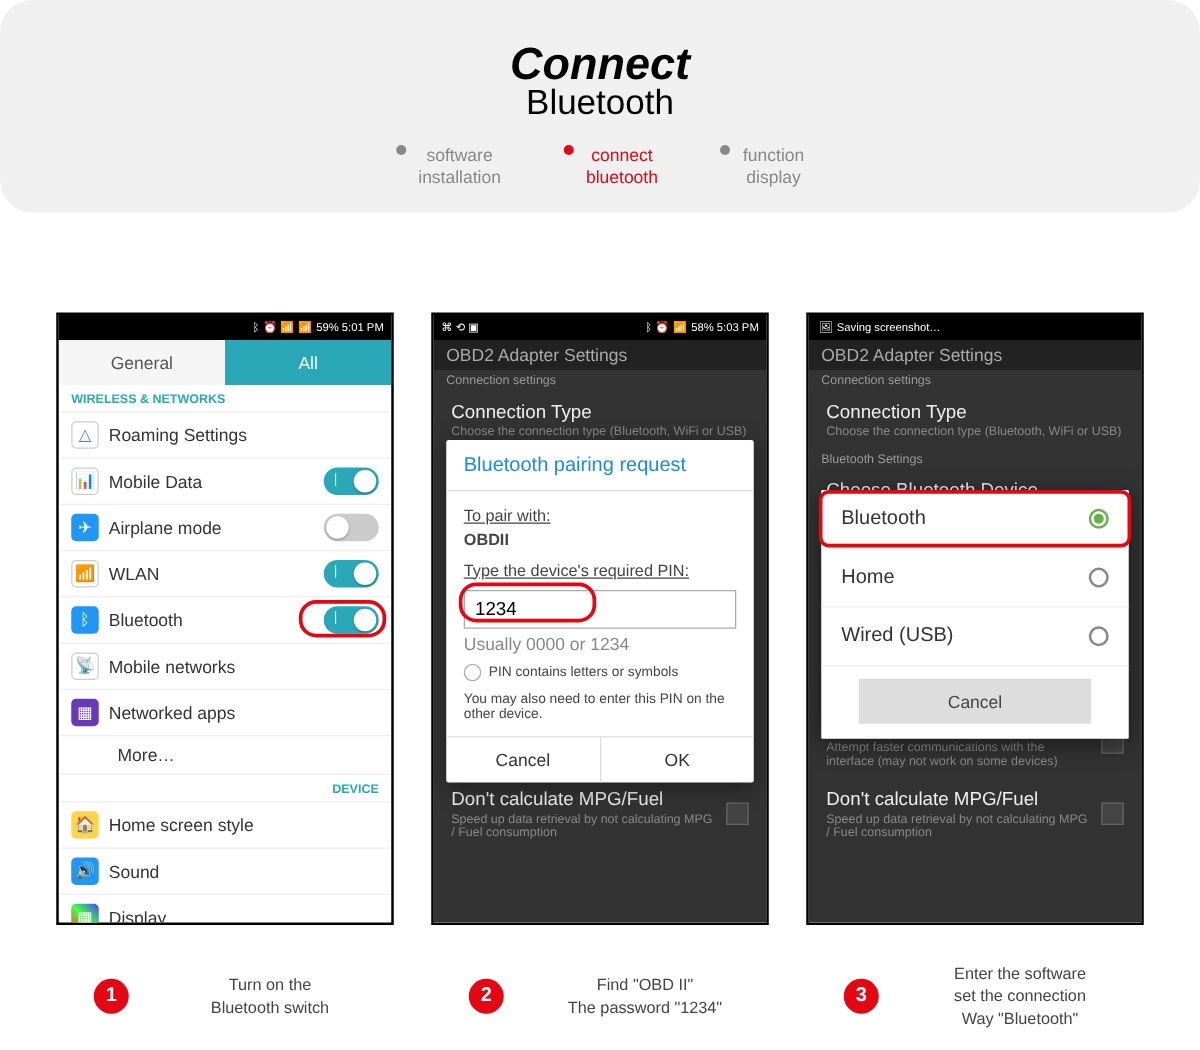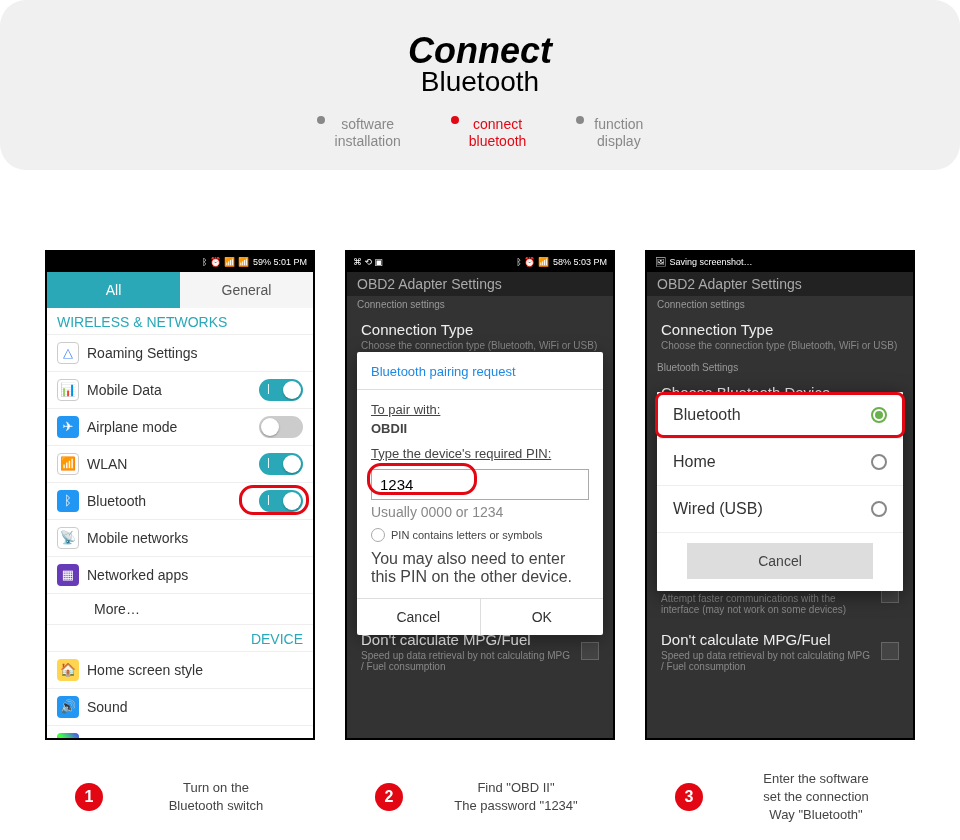--- a/index.html
+++ b/index.html
@@ -13,41 +13,41 @@
 .nav-dot.active { background: #e30613; }
 .nav-label { color: #888; text-align: center; }
 .nav-label.active { color: #e30613; }
 .phones-row { display: flex; justify-content: center; gap: 30px; padding: 80px 40px 20px; }
 .phone { width: 270px; height: 490px; border: 2px solid #000; background: #fff; position: relative; overflow: hidden; font-size: 12px; }
 .statusbar { height: 20px; background: #000; color: #fff; display: flex; justify-content: flex-end; align-items: center; padding: 0 6px; font-size: 9px; gap: 3px; }
 .statusbar.save { justify-content: flex-start; padding-left: 8px; }
 .tabbar { display: flex; height: 36px; }
 .tab { flex: 1; display: flex; align-items: center; justify-content: center; font-size: 14px; color: #555; background: #f5f5f5; }
 .tab.active { background: #2aa8b8; color: #fff; }
-.section-label { color: #2aa8b8; font-size: 14px; font-weight: normal; padding: 6px 10px 4px; border-bottom: 1px solid #eee; }
+.section-label { color: #2aa8b8; font-size: 10px; font-weight: bold; padding: 6px 10px 4px; border-bottom: 1px solid #eee; }
 .section-label.dark { color: #555; text-align: right; }
 .setting-row { display: flex; align-items: center; padding: 7px 10px; border-bottom: 1px solid #eee; gap: 8px; }
 .sicon { width: 22px; height: 22px; border-radius: 4px; display: flex; align-items: center; justify-content: center; font-size: 13px; color: #fff; flex-shrink: 0; }
 .slabel { flex: 1; font-size: 14px; color: #333; }
 .toggle { width: 44px; height: 22px; border-radius: 11px; position: relative; }
 .toggle.on { background: #2aa8b8; }
 .toggle.off { background: #ccc; }
 .toggle .knob { position: absolute; width: 18px; height: 18px; background: #fff; border-radius: 50%; top: 2px; box-shadow: 0 1px 2px rgba(0,0,0,0.3); }
 .toggle.on .knob { right: 2px; }
 .toggle.off .knob { left: 2px; }
 .toggle.on::before { content: "|"; position: absolute; left: 8px; top: 3px; color: #fff; font-size: 11px; }
 .red-circle { position: absolute; border: 3px solid #e30613; border-radius: 14px; pointer-events: none; }
 .dark-screen { background: #333; color: #ccc; height: calc(100% - 20px); position: relative; }
 .dark-title { background: #222; padding: 4px 10px; font-size: 14px; color: #aaa; }
 .dark-sub { background: #333; padding: 3px 10px; font-size: 10px; color: #999; }
 .dark-card { padding: 8px 14px; }
 .dark-card .ct { font-size: 15px; color: #eee; }
 .dark-card .cd { font-size: 10px; color: #888; margin-top: 2px; }
 .dialog { position: absolute; background: #fff; color: #333; left: 10px; right: 10px; border-radius: 2px; box-shadow: 0 4px 20px rgba(0,0,0,0.4); z-index: 10; }
-.dialog-title { color: #1e88e5; font-size: 13px; padding: 12px 14px 10px; border-bottom: 1px solid #ddd; }
+.dialog-title { color: #1e88e5; font-size: 16px; padding: 12px 14px 10px; border-bottom: 1px solid #ddd; }
 .dialog-body { padding: 12px 14px; font-size: 13px; color: #444; }
 .dialog-body .lbl { margin-bottom: 4px; text-decoration: underline; }
 .dialog-body .bold { font-weight: bold; margin-bottom: 10px; }
 .pin-input { width: 100%; border: 1px solid #aaa; padding: 6px 8px; font-size: 15px; margin-top: 4px; }
 .hint { font-size: 14px; color: #888; margin-top: 4px; }
 .chk-row { display: flex; align-items: center; gap: 6px; margin-top: 8px; font-size: 11px; }
 .chk { width: 14px; height: 14px; border: 1px solid #aaa; border-radius: 50%; }
 .dialog-buttons { display: flex; border-top: 1px solid #ddd; }
 .dialog-buttons div { flex: 1; text-align: center; padding: 10px 0; font-size: 14px; color: #333; }
 .dialog-buttons div:first-child { border-right: 1px solid #ddd; }
@@ -89,22 +89,22 @@
 
   <div class="phone">
     <div class="statusbar">
       <span>ᛒ</span>
       <span>⏰</span>
       <span>📶</span>
       <span>📶</span>
       <span>59%  5:01 PM</span>
     </div>
     <div class="tabbar">
+      <div class="tab">General</div>
       <div class="tab active">All</div>
-      <div class="tab">General</div>
     </div>
     <div class="section-label">WIRELESS &amp; NETWORKS</div>
     <div class="setting-row">
       <span class="sicon" style="background:#fff;border:1px solid #ccc;color:#4285f4">△</span>
       <span class="slabel">Roaming Settings</span>
     </div>
     <div class="setting-row">
       <span class="sicon" style="background:#fff;border:1px solid #ccc;color:#4caf50">📊</span>
       <span class="slabel">Mobile Data</span>
       <span class="toggle on">
@@ -197,21 +197,21 @@
           <div class="lbl">Type the device's required PIN:</div>
           <div style="position:relative">
             <input class="pin-input" value="1234" style="">
             <span class="red-circle" style="width:110px;height:32px;left:-4px;top:-2px"></span>
           </div>
           <div class="hint">Usually 0000 or 1234</div>
           <div class="chk-row">
             <span class="chk"></span>
             <span>PIN contains letters or symbols</span>
           </div>
-          <div style="margin-top:8px;font-size:16px">You may also need to enter this PIN on the other device.</div>
+          <div style="margin-top:8px;font-size:11px">You may also need to enter this PIN on the other device.</div>
         </div>
         <div class="dialog-buttons">
           <div>Cancel</div>
           <div>OK</div>
         </div>
       </div>
     </div>
   </div>
 
   <div class="phone">

